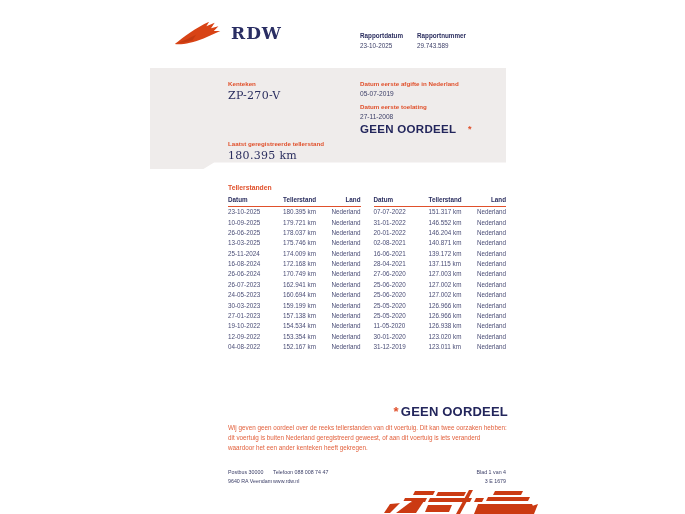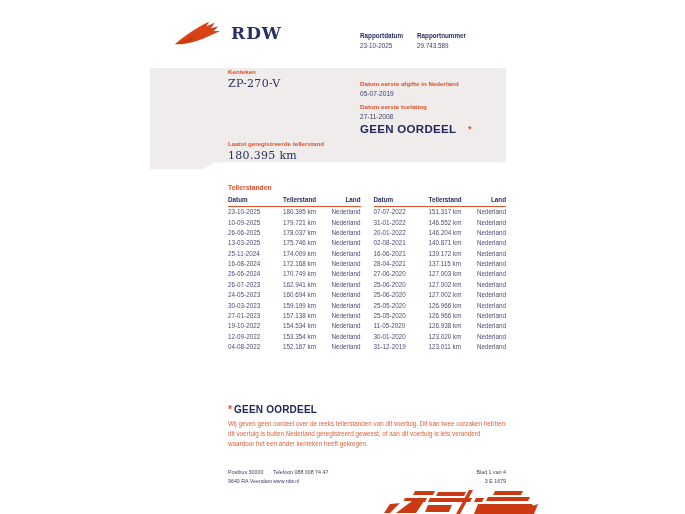--- a/index.html
+++ b/index.html
@@ -33,21 +33,21 @@
   table.odo { width:133px; border-collapse:collapse; font-size:6.3px; color:#4A4D76; table-layout:fixed; }
   table.odo th { font-size:6.3px; font-weight:700; color:#2B2E5F; text-align:left;
     border-bottom:1px solid #E0502B; padding:0 0 2.5px 0; }
   table.odo td { padding:1.7px 0; }
   table.odo col.c-datum { width:55px; }
   table.odo col.c-stand { width:47px; }
   table.odo th:last-child, table.odo td:last-child { text-align:right; }
 
   
   .footnote { position:absolute; left:228px; top:404px; width:280px; }
-  .footnote-heading { font-size:10px; font-weight:700; color:#23265C; letter-spacing:.2px; }
+  .footnote-heading { font-size:13px; font-weight:700; color:#23265C; letter-spacing:.2px;text-align:right; }
   .footnote-heading .mark { color:#E0502B; margin-right:2px; }
   .footnote-body { margin-top:4px; font-size:6.3px; line-height:1.6; color:#E2603C; }
 
   
   .footer { position:absolute; left:228px; top:468px; width:278px; display:flex; font-size:5.3px; color:#3E4169; line-height:1.75; }
   .footer-col1 { width:45px; }
   .footer-col2 { flex:1; }
   .footer-col3 { text-align:right; }
 
   
@@ -74,21 +74,21 @@
       <div class="meta-label">Rapportdatum</div>
       <div class="meta-value">23-10-2025</div>
     </div>
     <div class="meta-col">
       <div class="meta-label">Rapportnummer</div>
       <div class="meta-value">29.743.589</div>
     </div>
   </div>
 
   <div class="summary-box">
-    <div class="sb" style="left:78px; top:0;">
+    <div class="sb" style="left:78px; top:12px;">
       <div class="sb-label">Kenteken</div>
       <div class="sb-value-lg">ZP-270-V</div>
     </div>
     <div class="sb" style="left:78px; top:72px;">
       <div class="sb-label">Laatst geregistreerde tellerstand</div>
       <div class="sb-value-lg">180.395 km</div>
     </div>
     <div class="sb" style="left:210px; top:12px;">
       <div class="sb-label">Datum eerste afgifte in Nederland</div>
       <div class="sb-value-sm">05-07-2019</div>

